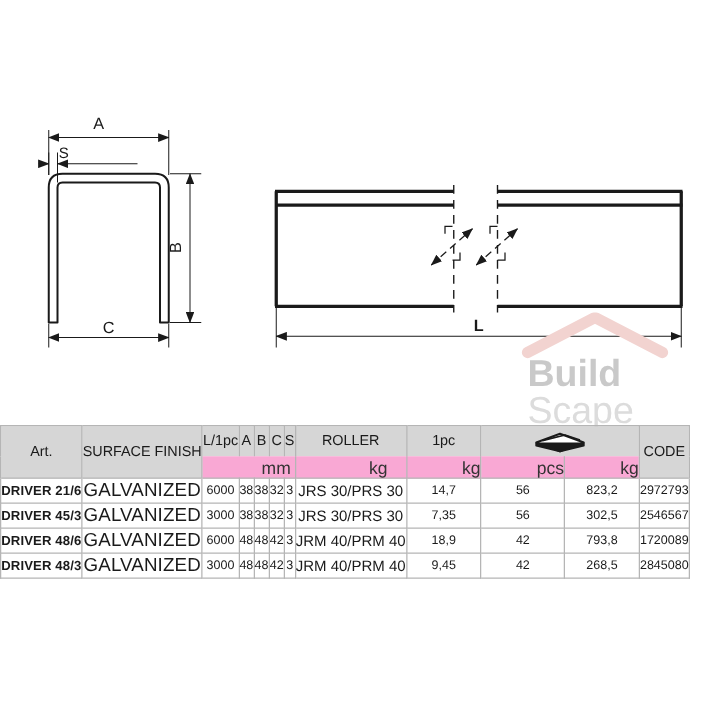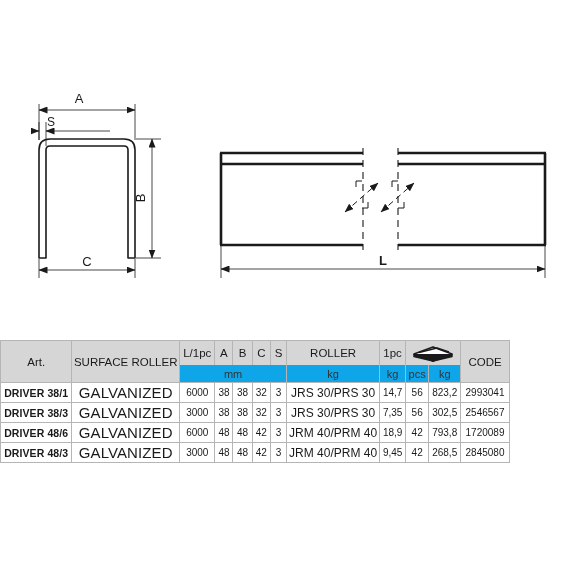--- a/index.html
+++ b/index.html
@@ -79,25 +79,26 @@
     white-space: nowrap;
   }
   #spec-table thead tr.hdr-main th {
     background: #d6d6d6;
     height: 24px;
     font-size: 11.5px;
     border-top: 1px solid #b5b5b5;
     border-bottom: none;
   }
   #spec-table thead tr.hdr-sub td {
-    background: #0ea5e9;
+    background: #f9a8d4;
     height: 17px;
-    font-size: 11px;
+    font-size: 14px;
     border-top: none;
     color: #333;
+    padding-left: 44px;
   }
   #spec-table tbody td {
     background: #ffffff;
     height: 19px;
     font-size: 10px;
   }
   #spec-table tbody td.art {
     font-weight: bold;
     font-size: 10.5px;
     text-align: center;
@@ -215,20 +216,28 @@
 
       <g stroke="#1a1a1a" stroke-width="0.8" fill="none">
         <line x1="221" y1="246" x2="221" y2="278"></line>
         <line x1="545" y1="246" x2="545" y2="278"></line>
         <line x1="221" y1="269" x2="545" y2="269" marker-start="url(#arrOut)" marker-end="url(#arrIn)"></line>
       </g>
       <text x="383" y="265" font-family="Liberation Sans, sans-serif" font-size="13" font-weight="bold" fill="#1a1a1a" text-anchor="middle">L</text>
     </g>
   </svg>
 
+  <div id="watermark">
+    <svg width="162" height="40" viewBox="0 0 162 40" style="position:absolute;left:0;top:-8px;">
+      <path d="M18 32 L72 4 L126 32" fill="none" stroke="#f2d3d0" stroke-width="9" stroke-linecap="round" stroke-linejoin="round"></path>
+      <path d="M6 44 L92 44" fill="none" stroke="#f7dedb" stroke-width="8" stroke-linecap="round"></path>
+    </svg>
+    <div class="wm-build">Build</div>
+    <div class="wm-scape">Scape</div>
+  </div>
 
 </div>
 
 <table id="spec-table">
   <colgroup>
     <col style="width:80px">
     <col style="width:112px">
     <col style="width:44px">
     <col style="width:26px">
     <col style="width:29px">
@@ -237,21 +246,21 @@
     <col style="width:99px">
     <col style="width:33px">
     <col style="width:30px">
     <col style="width:39px">
     <col style="width:61px">
   </colgroup>
 
   <thead>
     <tr class="hdr-main">
       <th rowspan="2">Art.</th>
-      <th rowspan="2">SURFACE ROLLER</th>
+      <th rowspan="2">SURFACE FINISH</th>
       <th>L/1pc</th>
       <th>A</th>
       <th>B</th>
       <th>C</th>
       <th>S</th>
       <th>ROLLER</th>
       <th>1pc</th>
       <th colspan="2">
         <span class="pallet-icon">
           <svg width="44" height="17" viewBox="0 0 44 17">
@@ -269,35 +278,35 @@
       <td>kg</td>
       <td>kg</td>
       <td>pcs</td>
       <td>kg</td>
     </tr>
   </thead>
 
   <tbody id="table-body">
 
   <tr>
-        <td class="art">DRIVER 38/1</td>
+        <td class="art">DRIVER 21/6</td>
         <td class="finish">GALVANIZED</td>
         <td>6000</td>
         <td>38</td>
         <td>38</td>
         <td>32</td>
         <td>3</td>
         <td class="roller">JRS 30/PRS 30</td>
         <td>14,7</td>
         <td>56</td>
         <td>823,2</td>
-        <td>2993041</td>
+        <td>2972793</td>
       </tr>
       <tr>
-        <td class="art">DRIVER 38/3</td>
+        <td class="art">DRIVER 45/3</td>
         <td class="finish">GALVANIZED</td>
         <td>3000</td>
         <td>38</td>
         <td>38</td>
         <td>32</td>
         <td>3</td>
         <td class="roller">JRS 30/PRS 30</td>
         <td>7,35</td>
         <td>56</td>
         <td>302,5</td>

